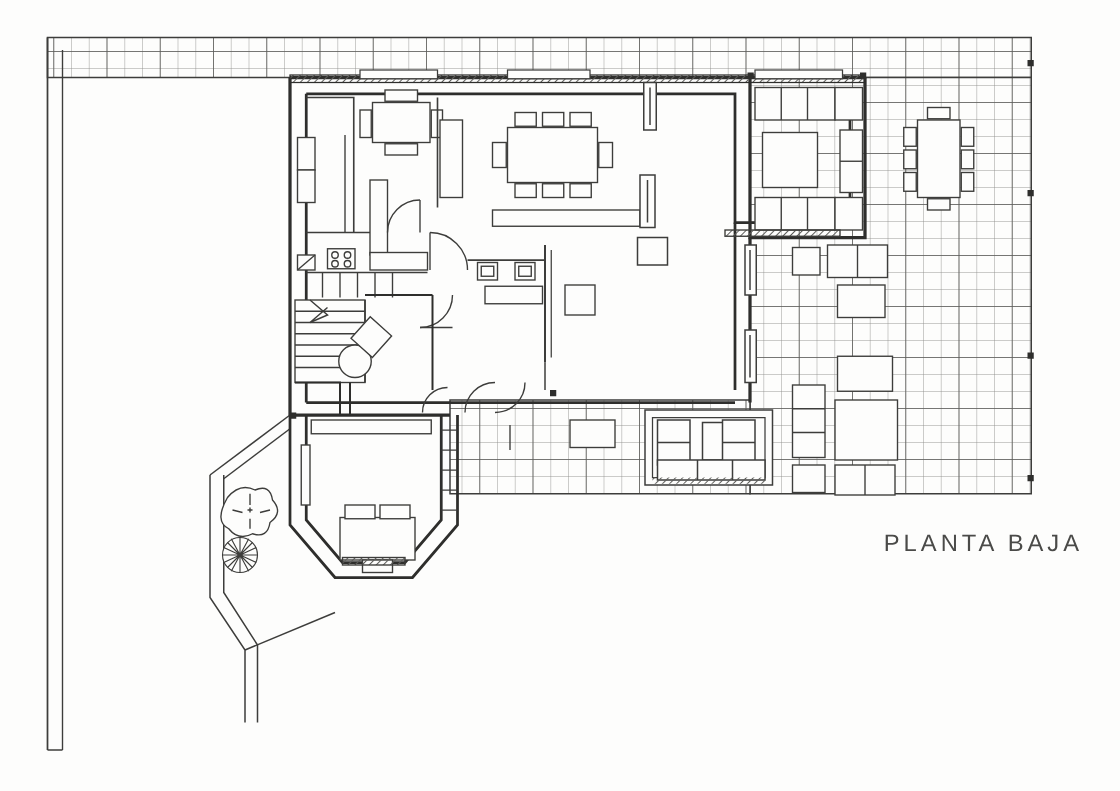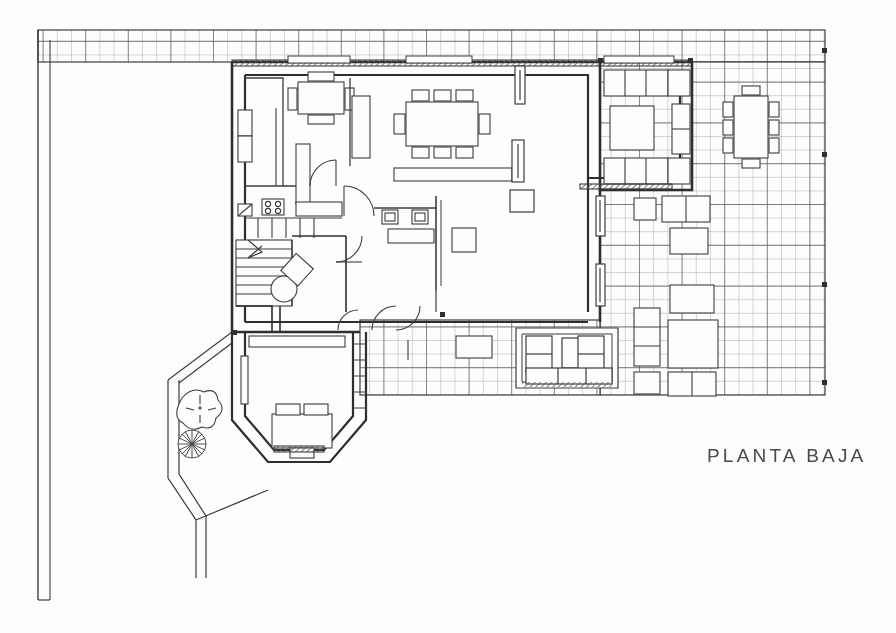--- a/index.html
+++ b/index.html
@@ -7,21 +7,21 @@
   body{
     width:896px;height:633px;overflow:hidden;
     font-family:"Liberation Sans", sans-serif;
     background:#fdfdfc;
     position:relative;
   }
   #plan-root{position:absolute;inset:0;}
   #plan-svg{display:block;width:896px;height:633px;}
   #plan-label{
     position:absolute;
-    left:707px;top:445px;
+    left:707px;top:425px;
     font-family:"Liberation Sans", sans-serif;
     font-size:19px;
     letter-spacing:3.2px;
     color:#4a4a48;
     white-space:nowrap;
     user-select:none;
   }
 </style>
 </head>
 <body>

